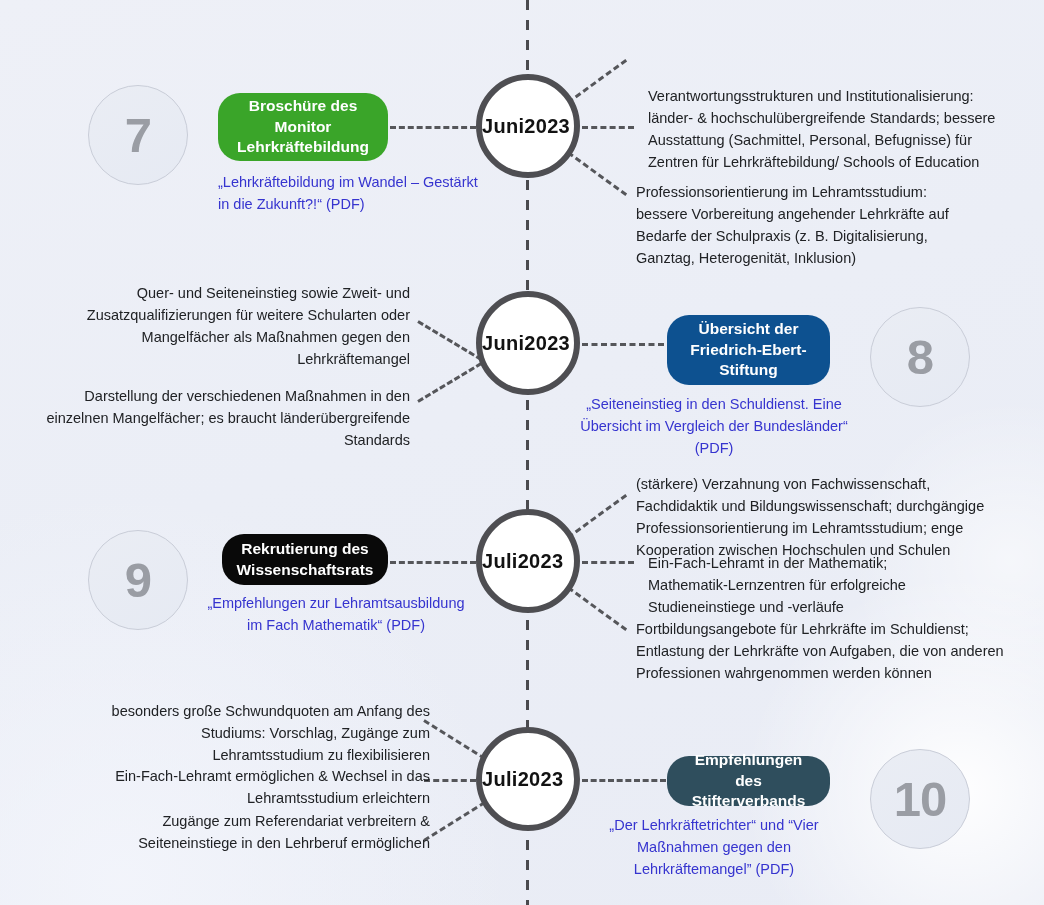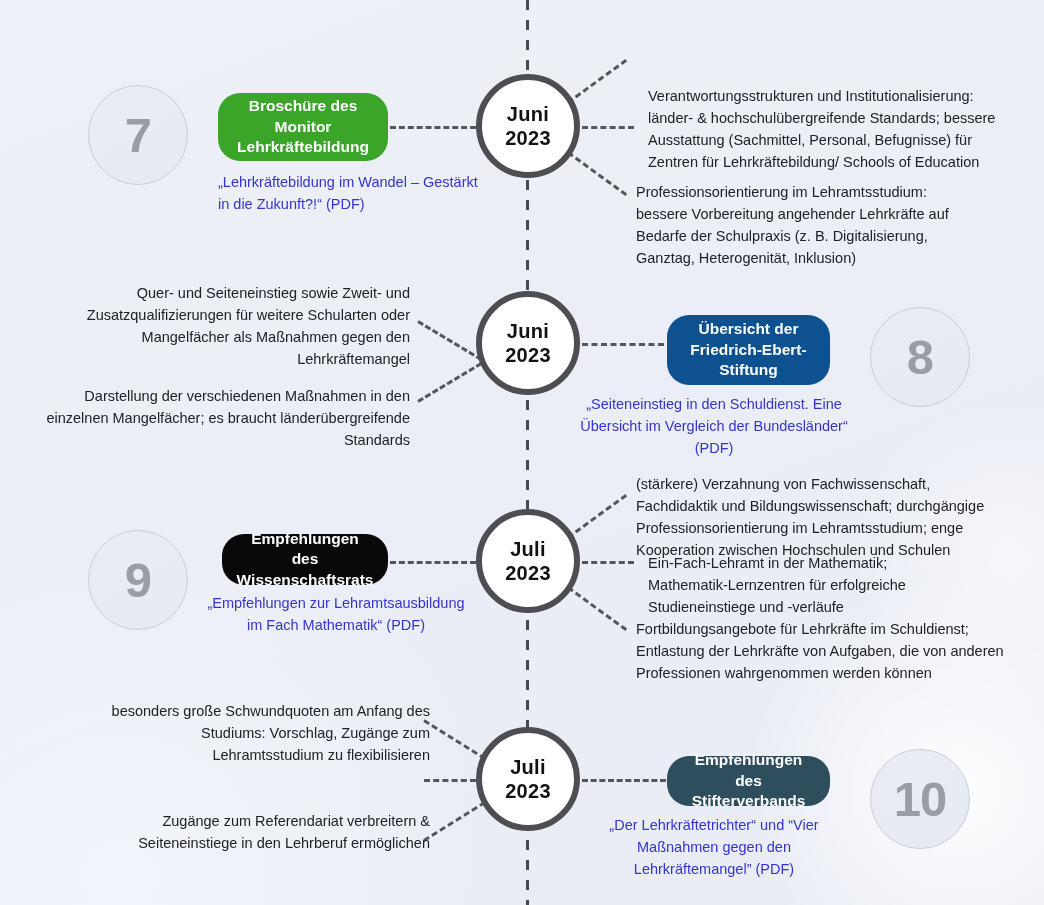--- a/index.html
+++ b/index.html
@@ -41,23 +41,21 @@
   
   .milestone {
     position: absolute;
     width: 104px;
     height: 104px;
     border-radius: 50%;
     background: #ffffff;
     border: 6px solid #4e4e52;
     box-sizing: border-box;
     display: flex;
-    flex-direction: column;
     align-items: center;
-    justify-content: center;
     z-index: 5;
   }
   .milestone span {
     font-size: 20px;
     font-weight: bold;
     color: #121212;
     line-height: 1.2;
     letter-spacing: .3px;
   }
 
@@ -178,40 +176,41 @@
   <div class="caption right" style="left:580px; top:394px; width:268px;">„Seiteneinstieg in den Schuldienst. Eine Übersicht im Vergleich der Bundesländer“ (PDF)</div>
 
   <div class="index-circle" style="left:870px; top:307px;">
     <span>8</span>
   </div>
 
   <div class="index-circle" style="left:88px; top:530px;">
     <span>9</span>
   </div>
 
-  <div class="pill black" style="left:222px; top:534px; width:166px; height:51px;">Empfehlungen des Wissenschaftsrats</div>
+  <div class="pill black" style="left:222px; top:534px; width:166px; height:51px;">Rekrutierung des Wissenschaftsrats</div>
 
   <div class="caption right" style="left:200px; top:593px; width:272px;">„Empfehlungen zur Lehramtsausbildung im Fach Mathematik“ (PDF)</div>
 
   <div class="conn" style="left:390px; top:561px; width:86px;"></div>
 
   <div class="milestone" style="left:476px; top:509px;">
     <span>Juli</span>
     <span>2023</span>
   </div>
 
   <div class="conn" style="left:568px; top:536px; width:72px; transform:rotate(-36deg);"></div>
   <div class="conn" style="left:582px; top:561px; width:52px;"></div>
   <div class="conn" style="left:568px; top:586px; width:72px; transform:rotate(36deg);"></div>
 
   <div class="note" style="left:636px; top:473px; width:372px;">(stärkere) Verzahnung von Fachwissenschaft, Fachdidaktik und Bildungswissenschaft; durchgängige Professionsorientierung im Lehramtsstudium; enge Kooperation zwischen Hochschulen und Schulen</div>
   <div class="note" style="left:648px; top:552px; width:300px;">Ein-Fach-Lehramt in der Mathematik; Mathematik-Lernzentren für erfolgreiche Studieneinstiege und -verläufe</div>
   <div class="note" style="left:636px; top:618px; width:368px;">Fortbildungsangebote für Lehrkräfte im Schuldienst; Entlastung der Lehrkräfte von Aufgaben, die von anderen Professionen wahrgenommen werden können</div>
 
   <div class="note right" style="left:100px; top:700px; width:330px;">besonders große Schwundquoten am Anfang des Studiums: Vorschlag, Zugänge zum Lehramtsstudium zu flexibilisieren</div>
+  <div class="note right" style="left:90px; top:765px; width:340px;">Ein-Fach-Lehramt ermöglichen &amp; Wechsel in das Lehramtsstudium erleichtern</div>
   <div class="note right" style="left:90px; top:810px; width:340px;text-align:right;">Zugänge zum Referendariat verbreitern &amp; Seiteneinstiege in den Lehrberuf ermöglichen</div>
 
   <div class="conn" style="left:424px; top:719px; width:72px; transform:rotate(32deg);"></div>
   <div class="conn" style="left:424px; top:779px; width:52px;"></div>
   <div class="conn" style="left:424px; top:839px; width:72px; transform:rotate(-32deg);"></div>
 
   <div class="milestone" style="left:476px; top:727px;">
     <span>Juli</span>
     <span>2023</span>
   </div>

